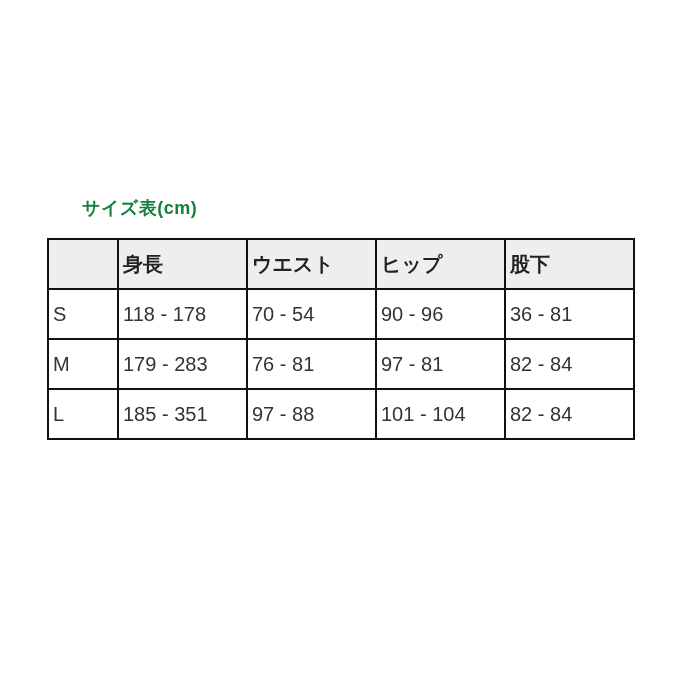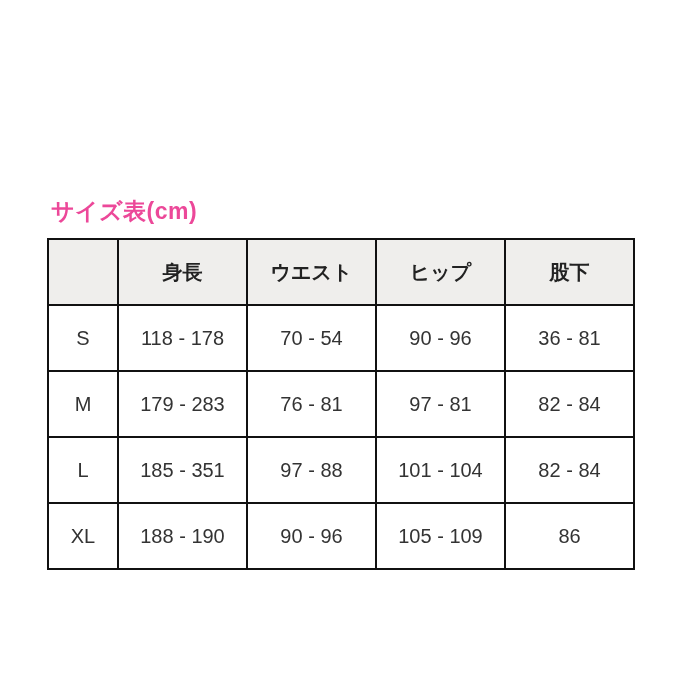--- a/index.html
+++ b/index.html
@@ -9,41 +9,41 @@
   body {
     width: 680px;
     height: 680px;
     background: #ffffff;
     font-family: "Liberation Sans", "DejaVu Sans", sans-serif;
     position: relative;
     overflow: hidden;
   }
   .page-title {
     position: absolute;
-    left: 51px;
+    left: 82px;
     top: 196px;
-    font-size: 23px;
+    font-size: 18px;
     font-weight: bold;
-    color: #ec4899;
+    color: #15803d;
     letter-spacing: 0.5px;
   }
   table.size-table {
     position: absolute;
     left: 47px;
     top: 238px;
     border-collapse: collapse;
     table-layout: fixed;
     width: 587px;
   }
   table.size-table th,
   table.size-table td {
     border: 2px solid #111111;
     height: 40px;
-    padding: 12px;
-    text-align: center;
+    padding: 4px;
+    text-align: left;
     vertical-align: middle;
     font-size: 20px;
     color: #333333;
     background: #ffffff;
   }
   table.size-table thead th {
     background: #efeeec;
     font-weight: bold;
     color: #222222;
   }
@@ -90,21 +90,14 @@
       <td>97 - 81</td>
       <td>82 - 84</td>
     </tr>
     <tr>
       <th>L</th>
       <td>185 - 351</td>
       <td>97 - 88</td>
       <td>101 - 104</td>
       <td>82 - 84</td>
     </tr>
-    <tr>
-      <th>XL</th>
-      <td>188 - 190</td>
-      <td>90 - 96</td>
-      <td>105 - 109</td>
-      <td>86</td>
-    </tr>
   </tbody>
 </table>
 
 </body></html>

